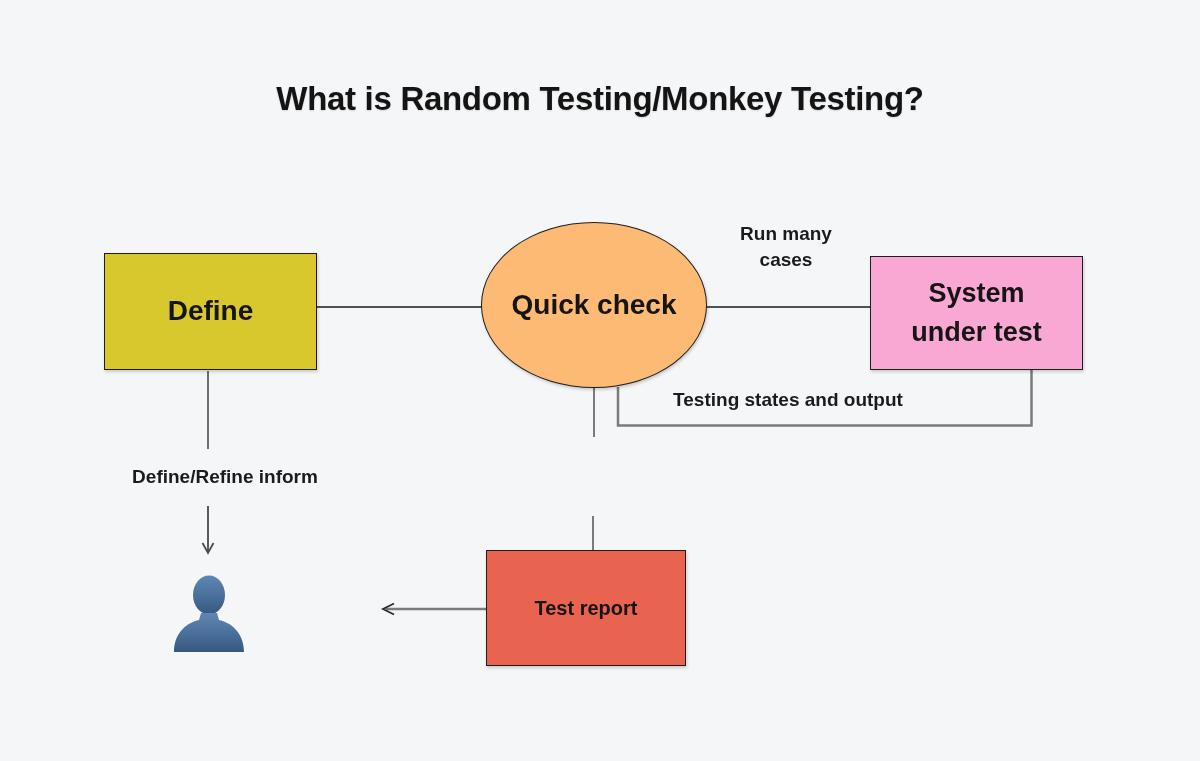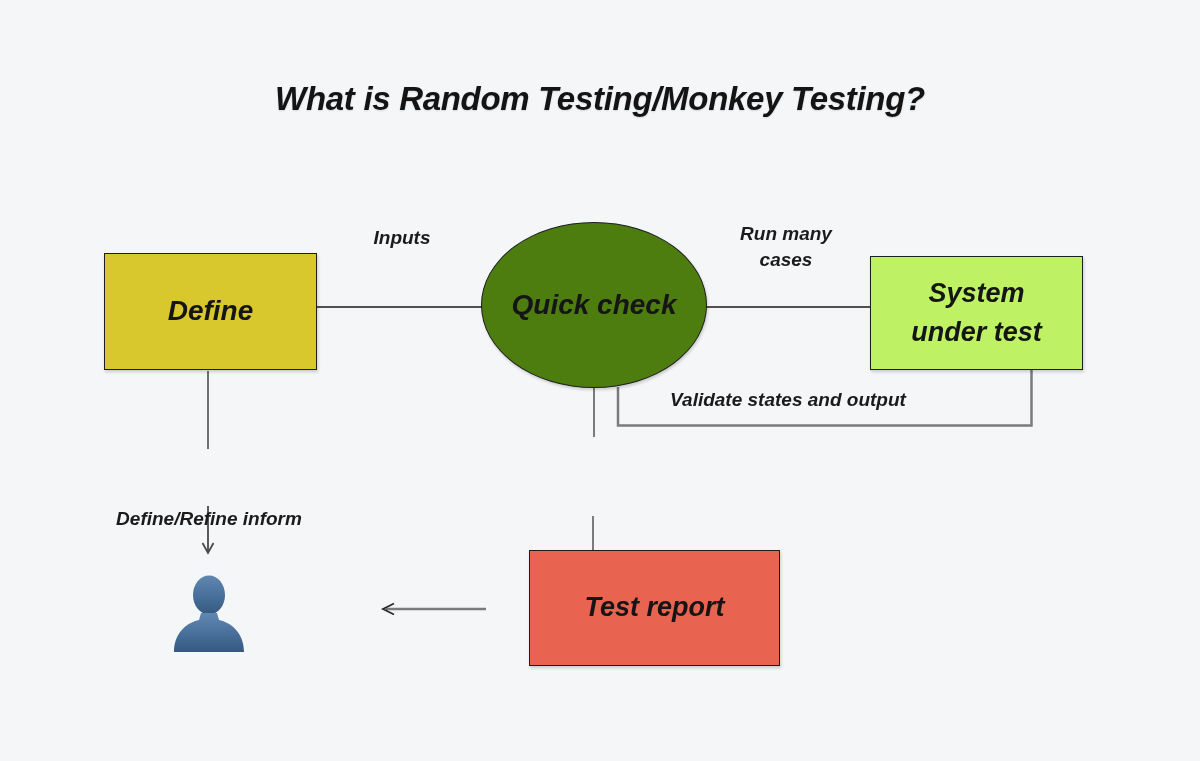--- a/index.html
+++ b/index.html
@@ -3,21 +3,21 @@
 <meta charset="utf-8">
 <style>
   * { margin: 0; padding: 0; box-sizing: border-box; }
   html, body { width: 1200px; height: 761px; }
   body {
     font-family: "Liberation Sans", "DejaVu Sans", sans-serif;
     background: #f5f6f8;
     position: relative;
     overflow: hidden;
   }
-  .stage { position: absolute; inset: 0; font-style: italic; }
+  .stage { position: absolute; inset: 0; }
 
   .title {
     position: absolute;
     top: 80px; left: 0; right: 0;
     text-align: center;
     font-size: 33px;
     font-weight: 700;
     letter-spacing: -0.3px;
     color: #141414;
     text-shadow: 0 1px 2px rgba(0,0,0,0.12);
@@ -38,36 +38,36 @@
     color: #151515;
     font-weight: 700;
     border: 1.5px solid #1e1e1e;
     box-shadow: 1px 2px 3px rgba(0,0,0,0.18);
   }
   .node span { white-space: pre-line; line-height: 1.45; }
 
   .node-formal   { left: 104px; top: 253px; width: 213px; height: 117px; font-size: 28px; }
   .node-quick    { left: 481px; top: 222px; width: 226px; height: 166px; font-size: 28px; border-radius: 50%; }
   .node-system   { left: 870px; top: 256px; width: 213px; height: 114px; font-size: 27px; }
-  .node-report   { left: 486px; top: 550px; width: 251px; height: 116px; font-size: 27px; margin-left: 43px; }
+  .node-report   { left: 486px; top: 550px; width: 200px; height: 116px; font-size: 20px; }
 
   .edge-label {
     position: absolute;
     text-align: center;
     font-size: 19px;
     font-weight: 700;
     color: #1b1b1b;
     line-height: 1.38;
     white-space: pre-line;
   }
   .lbl-inputs          { left: 332px; top: 225px; width: 140px; }
   .lbl-run-many        { left: 706px; top: 221px; width: 160px; }
   .lbl-validate        { left: 628px; top: 387px; width: 320px; }
   .lbl-report-failures { left: 443px; top: 454px; width: 300px; }
-  .lbl-define-refine   { left: 84px;  top: 464px; width: 250px; margin-top: 42px; }
+  .lbl-define-refine   { left: 100px;  top: 464px; width: 250px; }
 
   .user-icon {
     position: absolute;
     left: 167px; top: 572px;
     width: 84px; height: 80px;
   }
 </style>
 </head>
 <body>
 
@@ -93,39 +93,38 @@
     <line x1="208" y1="371" x2="208" y2="449" stroke="#6e6e6e" stroke-width="2"></line>
 
     <line x1="208" y1="506" x2="208" y2="551" stroke="#4a4a4a" stroke-width="1.8"></line>
     <polyline points="202.5,543 208,553 213.5,543" fill="none" stroke="#4a4a4a" stroke-width="1.8"></polyline>
   </svg>
 
   <div class="node node-formal" style="background-color: rgb(217, 199, 46);">
     <span>Define</span>
   </div>
 
-  <div class="node node-quick" style="background-color: #4d7c0f; text-align: right;">
+  <div class="node node-quick" style="background-color: #fdba74; text-align: right;">
     <span>Quick check</span>
   </div>
 
-  <div class="node node-system" style="background-color: #bef264;">
+  <div class="node node-system" style="background-color: #f9a8d4;">
     <span>System
 under test</span>
   </div>
 
   <div class="node node-report" style="background-color: rgb(233, 100, 80);">
     <span>Test report</span>
   </div>
 
-  <div class="edge-label lbl-inputs">Inputs</div>
 
   <div class="edge-label lbl-run-many">Run many
 cases</div>
 
-  <div class="edge-label lbl-validate">Validate states and output</div>
+  <div class="edge-label lbl-validate">Testing states and output</div>
 
 
   <div class="edge-label lbl-define-refine">Define/Refine inform</div>
 
   <svg class="user-icon" viewBox="0 0 84 80" xmlns="http://www.w3.org/2000/svg" aria-hidden="true">
     <defs>
       <linearGradient id="userGrad" x1="0" y1="0" x2="0" y2="1">
         <stop offset="0" stop-color="#5f87b1"></stop>
         <stop offset="0.55" stop-color="#476f99"></stop>
         <stop offset="1" stop-color="#36587f"></stop>

